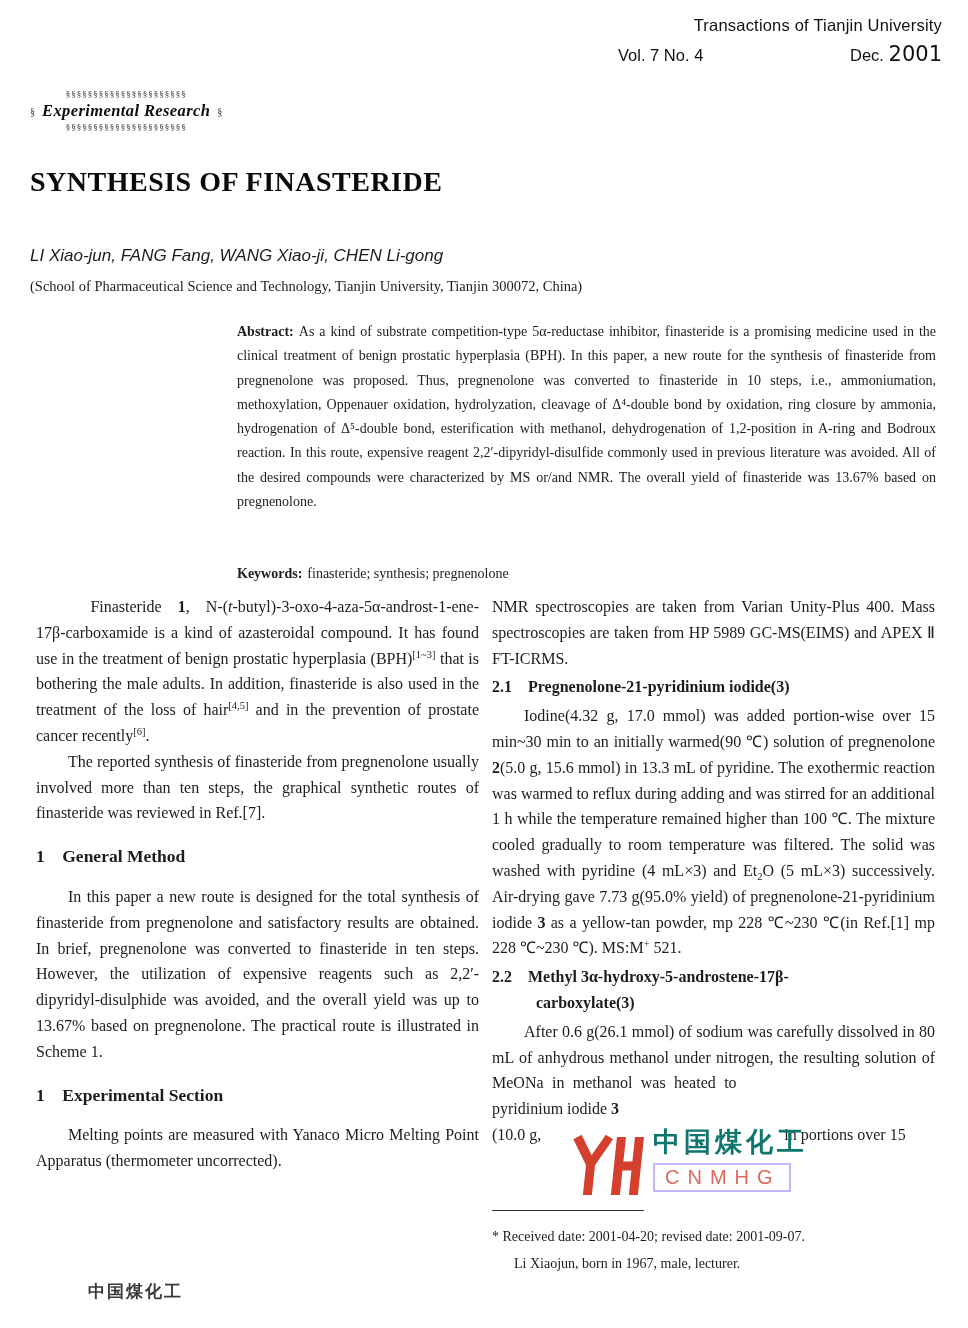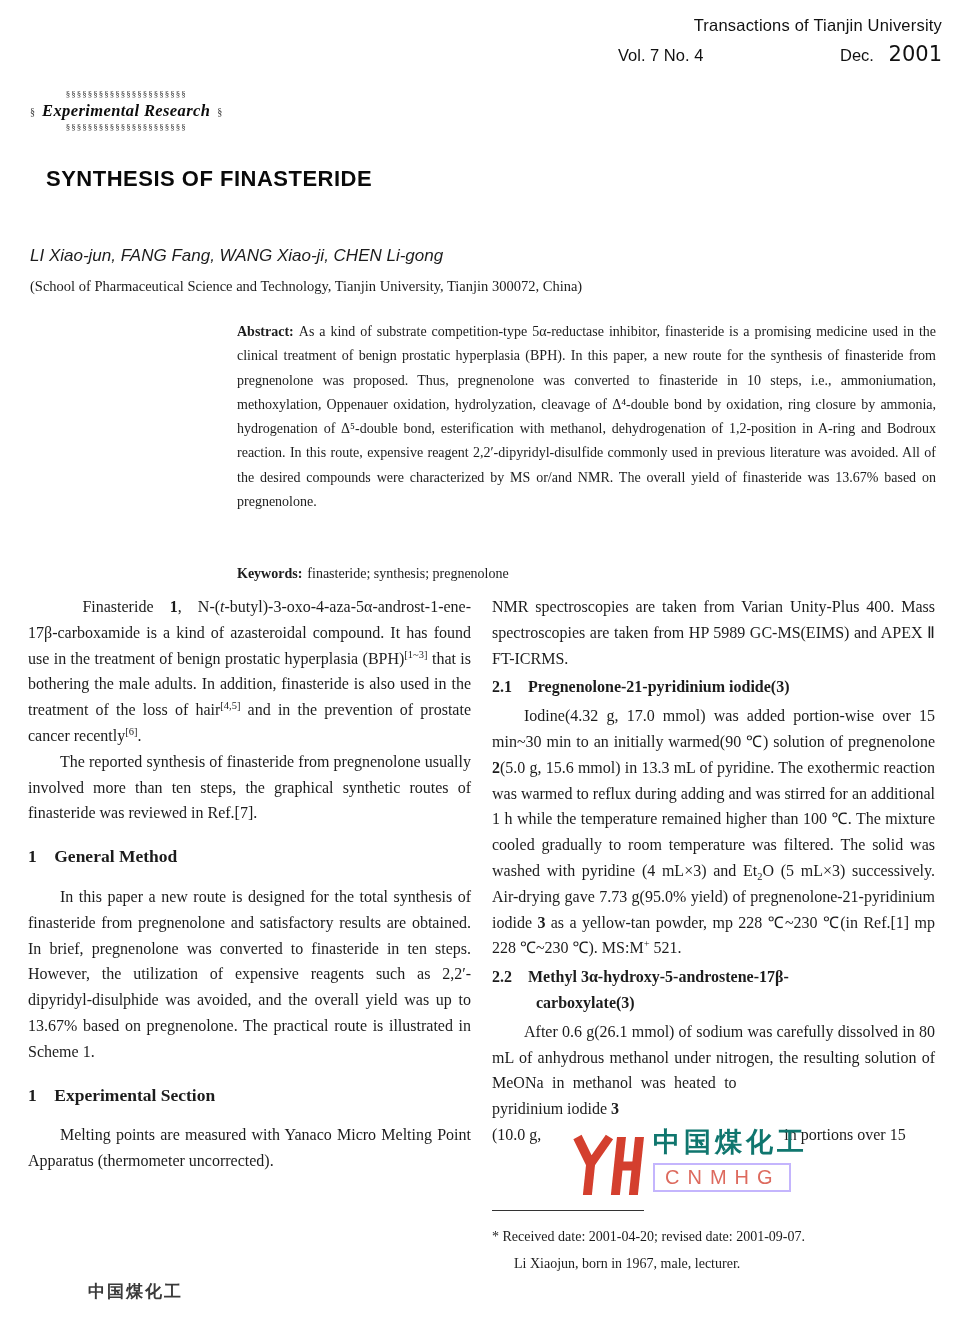--- a/index.html
+++ b/index.html
@@ -10,56 +10,56 @@
   }
   .bold { font-weight:bold; }
 
   
   .journal-header {
     position:absolute; top:16px; right:26px; width:330px;
     font-family:"Liberation Sans", sans-serif; font-size:16.5px; color:#111;
   }
   .journal-name { text-align:right; letter-spacing:0.2px; }
   .journal-line2 { display:flex; justify-content:space-between; margin-top:7px; padding-left:6px; align-items:baseline; }
-  .journal-month { margin-right:10px; }
+  .journal-month { margin-right:0; }
   .journal-year { font-size:21px; font-family:"DejaVu Sans", sans-serif; }
 
   
   .badge { position:absolute; left:30px; top:90px; text-align:center; color:#222; }
   .badge .deco { font-size:9px; letter-spacing:1px; line-height:9px; color:#333; }
   .badge-row { display:flex; align-items:center; justify-content:center; gap:5px; }
   .badge .label {
     font-family:"Liberation Serif", serif; font-size:16.5px; font-weight:bold;
     letter-spacing:0.4px; color:#0d0d0d; padding:2px 2px;font-style:italic;
   }
   .badge .deco-side { font-size:10px; color:#333; }
 
   
   .title {
-    position:absolute; left:46px; top:166px;
-    font-family:Liberation Sans, sans-serif; font-size:22px; font-weight:bold;
+    position:absolute; left:30px; top:166px;
+    font-family:Liberation Serif, serif; font-size:28px; font-weight:bold;
     letter-spacing:0.5px; color:#0a0a0a;
   }
   .authors {
     position:absolute; left:30px; top:246px;
     font-family:"Liberation Sans", sans-serif; font-style:italic; font-size:17px;
   }
   .affiliation { position:absolute; left:30px; top:278px; font-size:14.5px; }
 
   
   .abstract {
     position:absolute; left:237px; top:320px; width:699px;
     font-size:14px; line-height:24.3px; text-align:justify;
   }
   .abstract .label, .keywords .label { margin-right:5px; }
   .keywords { position:absolute; left:237px; top:566px; width:699px; font-size:14px; }
 
   
   .col { position:absolute; top:594px; width:443px; font-size:16px; line-height:25.8px; }
-  #col-left { left:28px; }
+  #col-left { left:36px; }
   #col-right { left:492px; }
   .p { text-align:justify; text-indent:2em; }
   .p.noindent { text-indent:0; }
   .p.bigindent { text-indent:3.4em; }
   .h1 { font-weight:bold; font-size:17.5px; margin:18px 0 14px; text-align:left; }
   .h2 { font-weight:bold; font-size:16px; margin:3px 0; text-align:left; }
   .h2.hang { padding-left:44px; text-indent:-44px; }
   sup { font-size:10.5px; line-height:0; }
   sub { font-size:10.5px; line-height:0; }
   .gap { display:inline-block; height:1px; }

